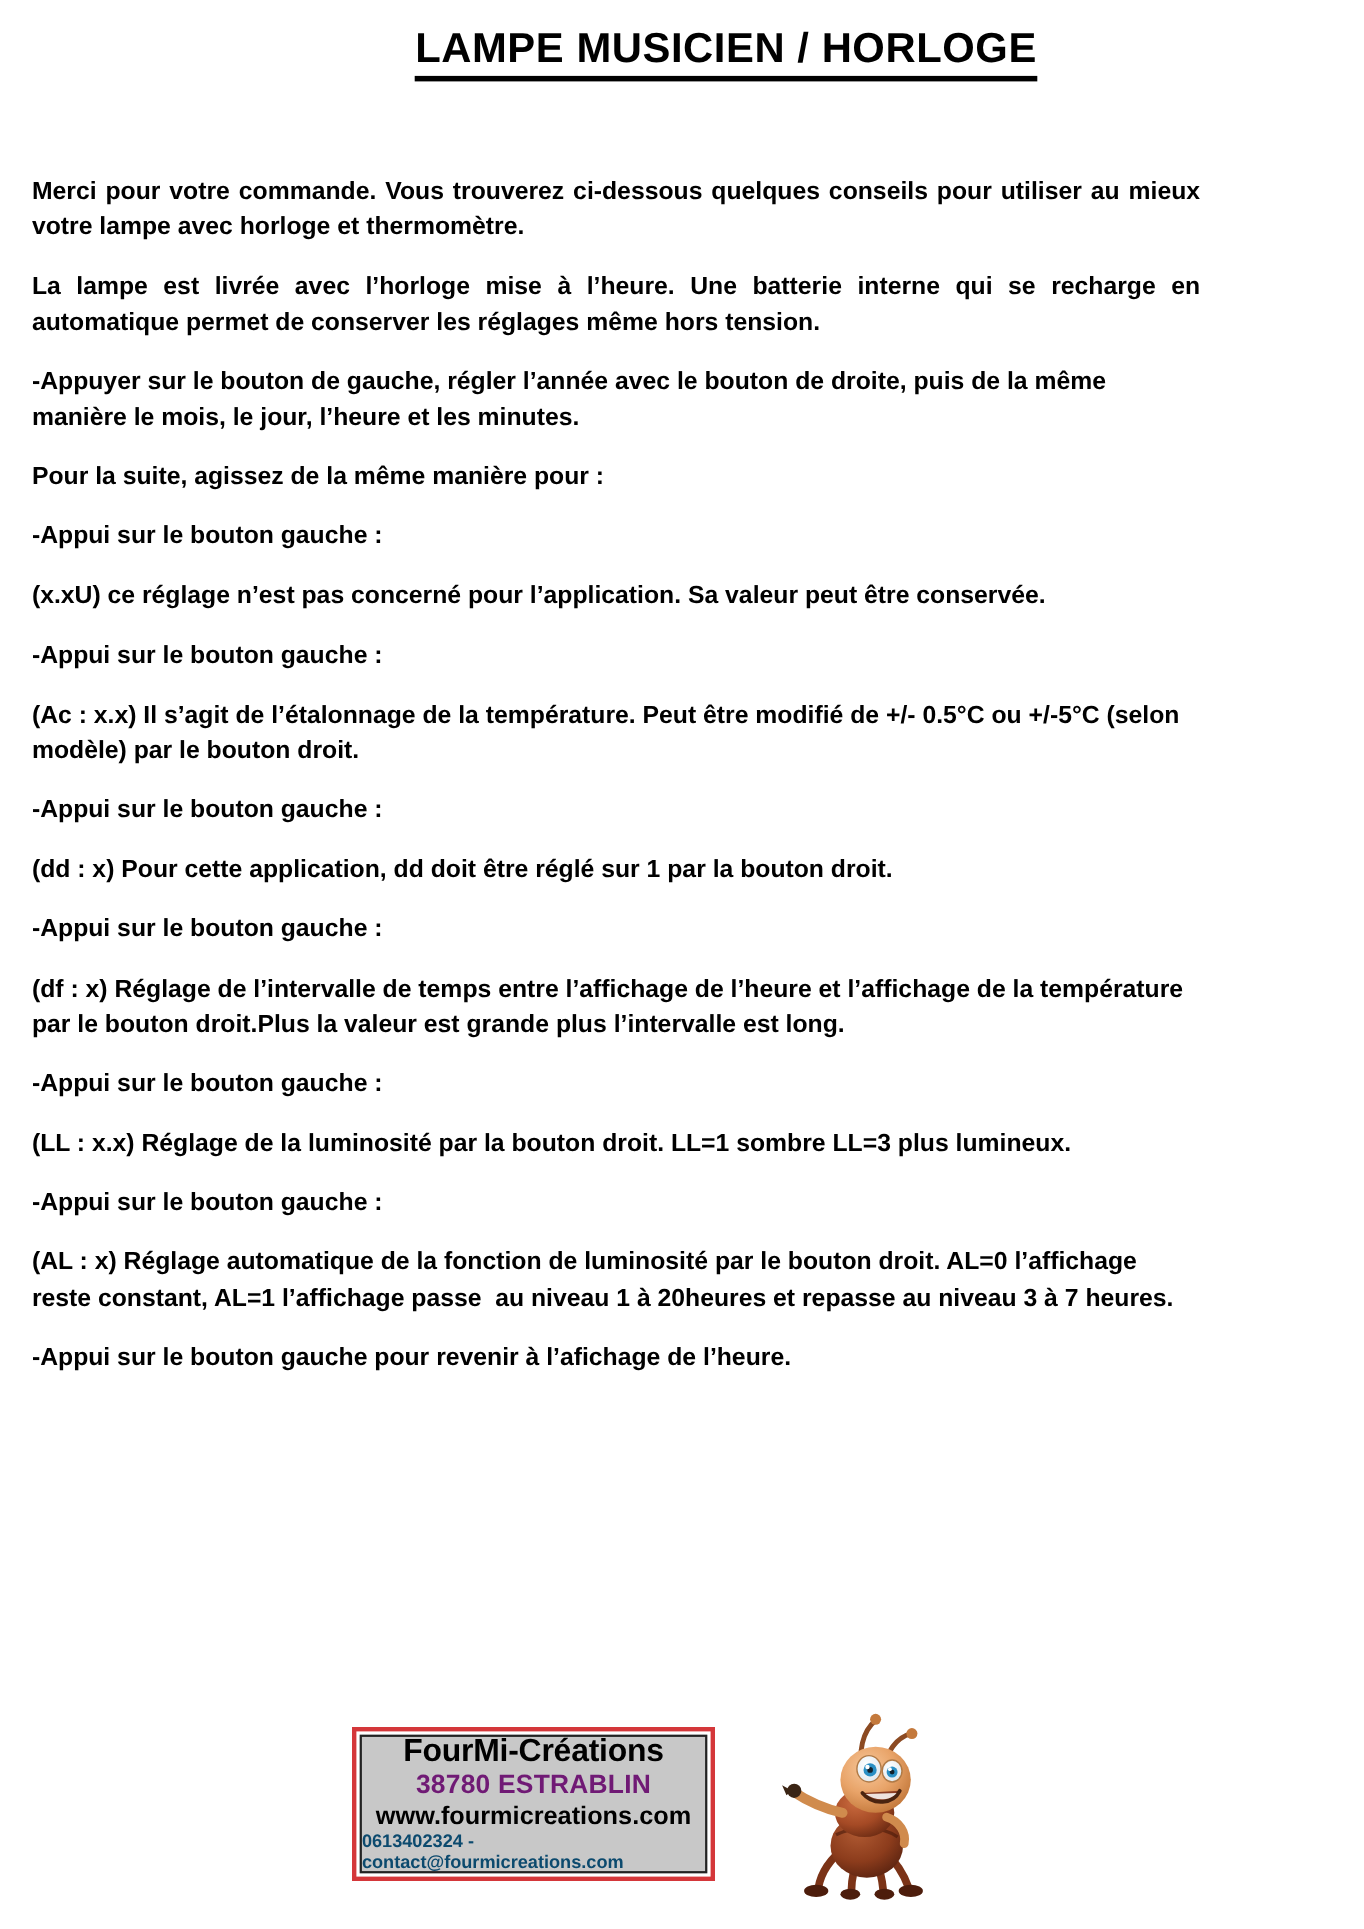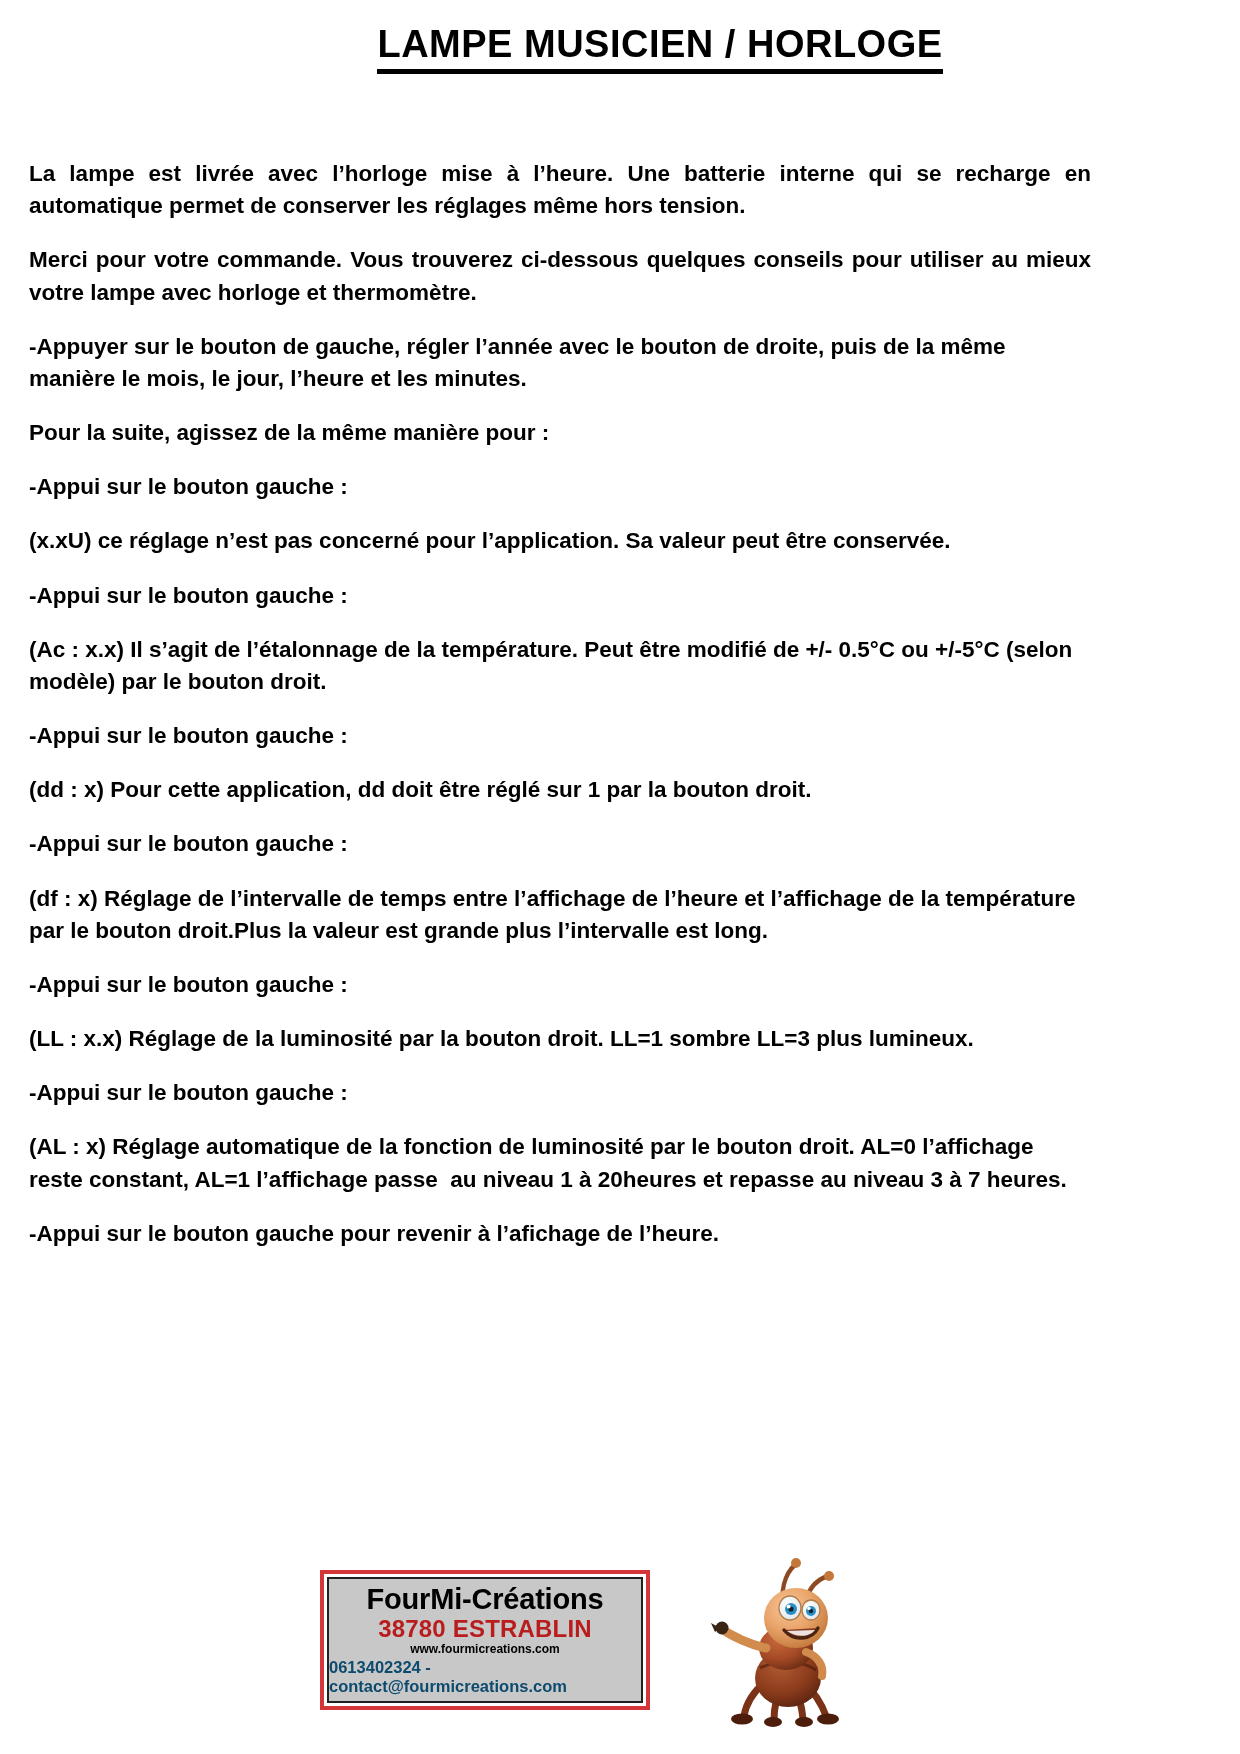--- a/index.html
+++ b/index.html
@@ -100,26 +100,26 @@
   .sign-line1 {
     font-size: 29px;
     font-weight: bold;
     color: #000000;
     line-height: 1.08;
     letter-spacing: -0.2px;
   }
   .sign-line2 {
     font-size: 24px;
     font-weight: bold;
-    color: #b91c1c;
+    color: #701a75;
     line-height: 1.1;
     letter-spacing: 0.2px;
   }
   .sign-line3 {
-    font-size: 12px;
+    font-size: 23px;
     font-weight: bold;
     color: #000000;
     line-height: 1.15;
   }
   .sign-line4 {
     font-size: 16.5px;
     font-weight: bold;
     color: #0c4a6e;
     line-height: 1.15;
   }
@@ -137,23 +137,23 @@
 <body>
 
 <div class="page">
 
   <div class="doc-title">
     <span>LAMPE MUSICIEN / HORLOGE</span>
   </div>
 
   <div class="body-wrap">
 
+    <p class="para justify">Merci pour votre commande. Vous trouverez ci-dessous quelques conseils pour utiliser au mieux votre lampe avec horloge et thermomètre.</p>
+
     <p class="para justify">La lampe est livrée avec l’horloge mise à l’heure. Une batterie interne qui se recharge en automatique permet de conserver les réglages même hors tension.</p>
-
-    <p class="para justify">Merci pour votre commande. Vous trouverez ci-dessous quelques conseils pour utiliser au mieux votre lampe avec horloge et thermomètre.</p>
 
 
 
     <p class="para">-Appuyer sur le bouton de gauche, régler l’année avec le bouton de droite, puis de la même manière le mois, le jour, l’heure et les minutes.</p>
 
     <p class="para">Pour la suite, agissez de la même manière pour :</p>
 
     <p class="para">-Appui sur le bouton gauche :</p>
 
     <p class="para">(x.xU) ce réglage n’est pas concerné pour l’application. Sa valeur peut être conservée.</p>

